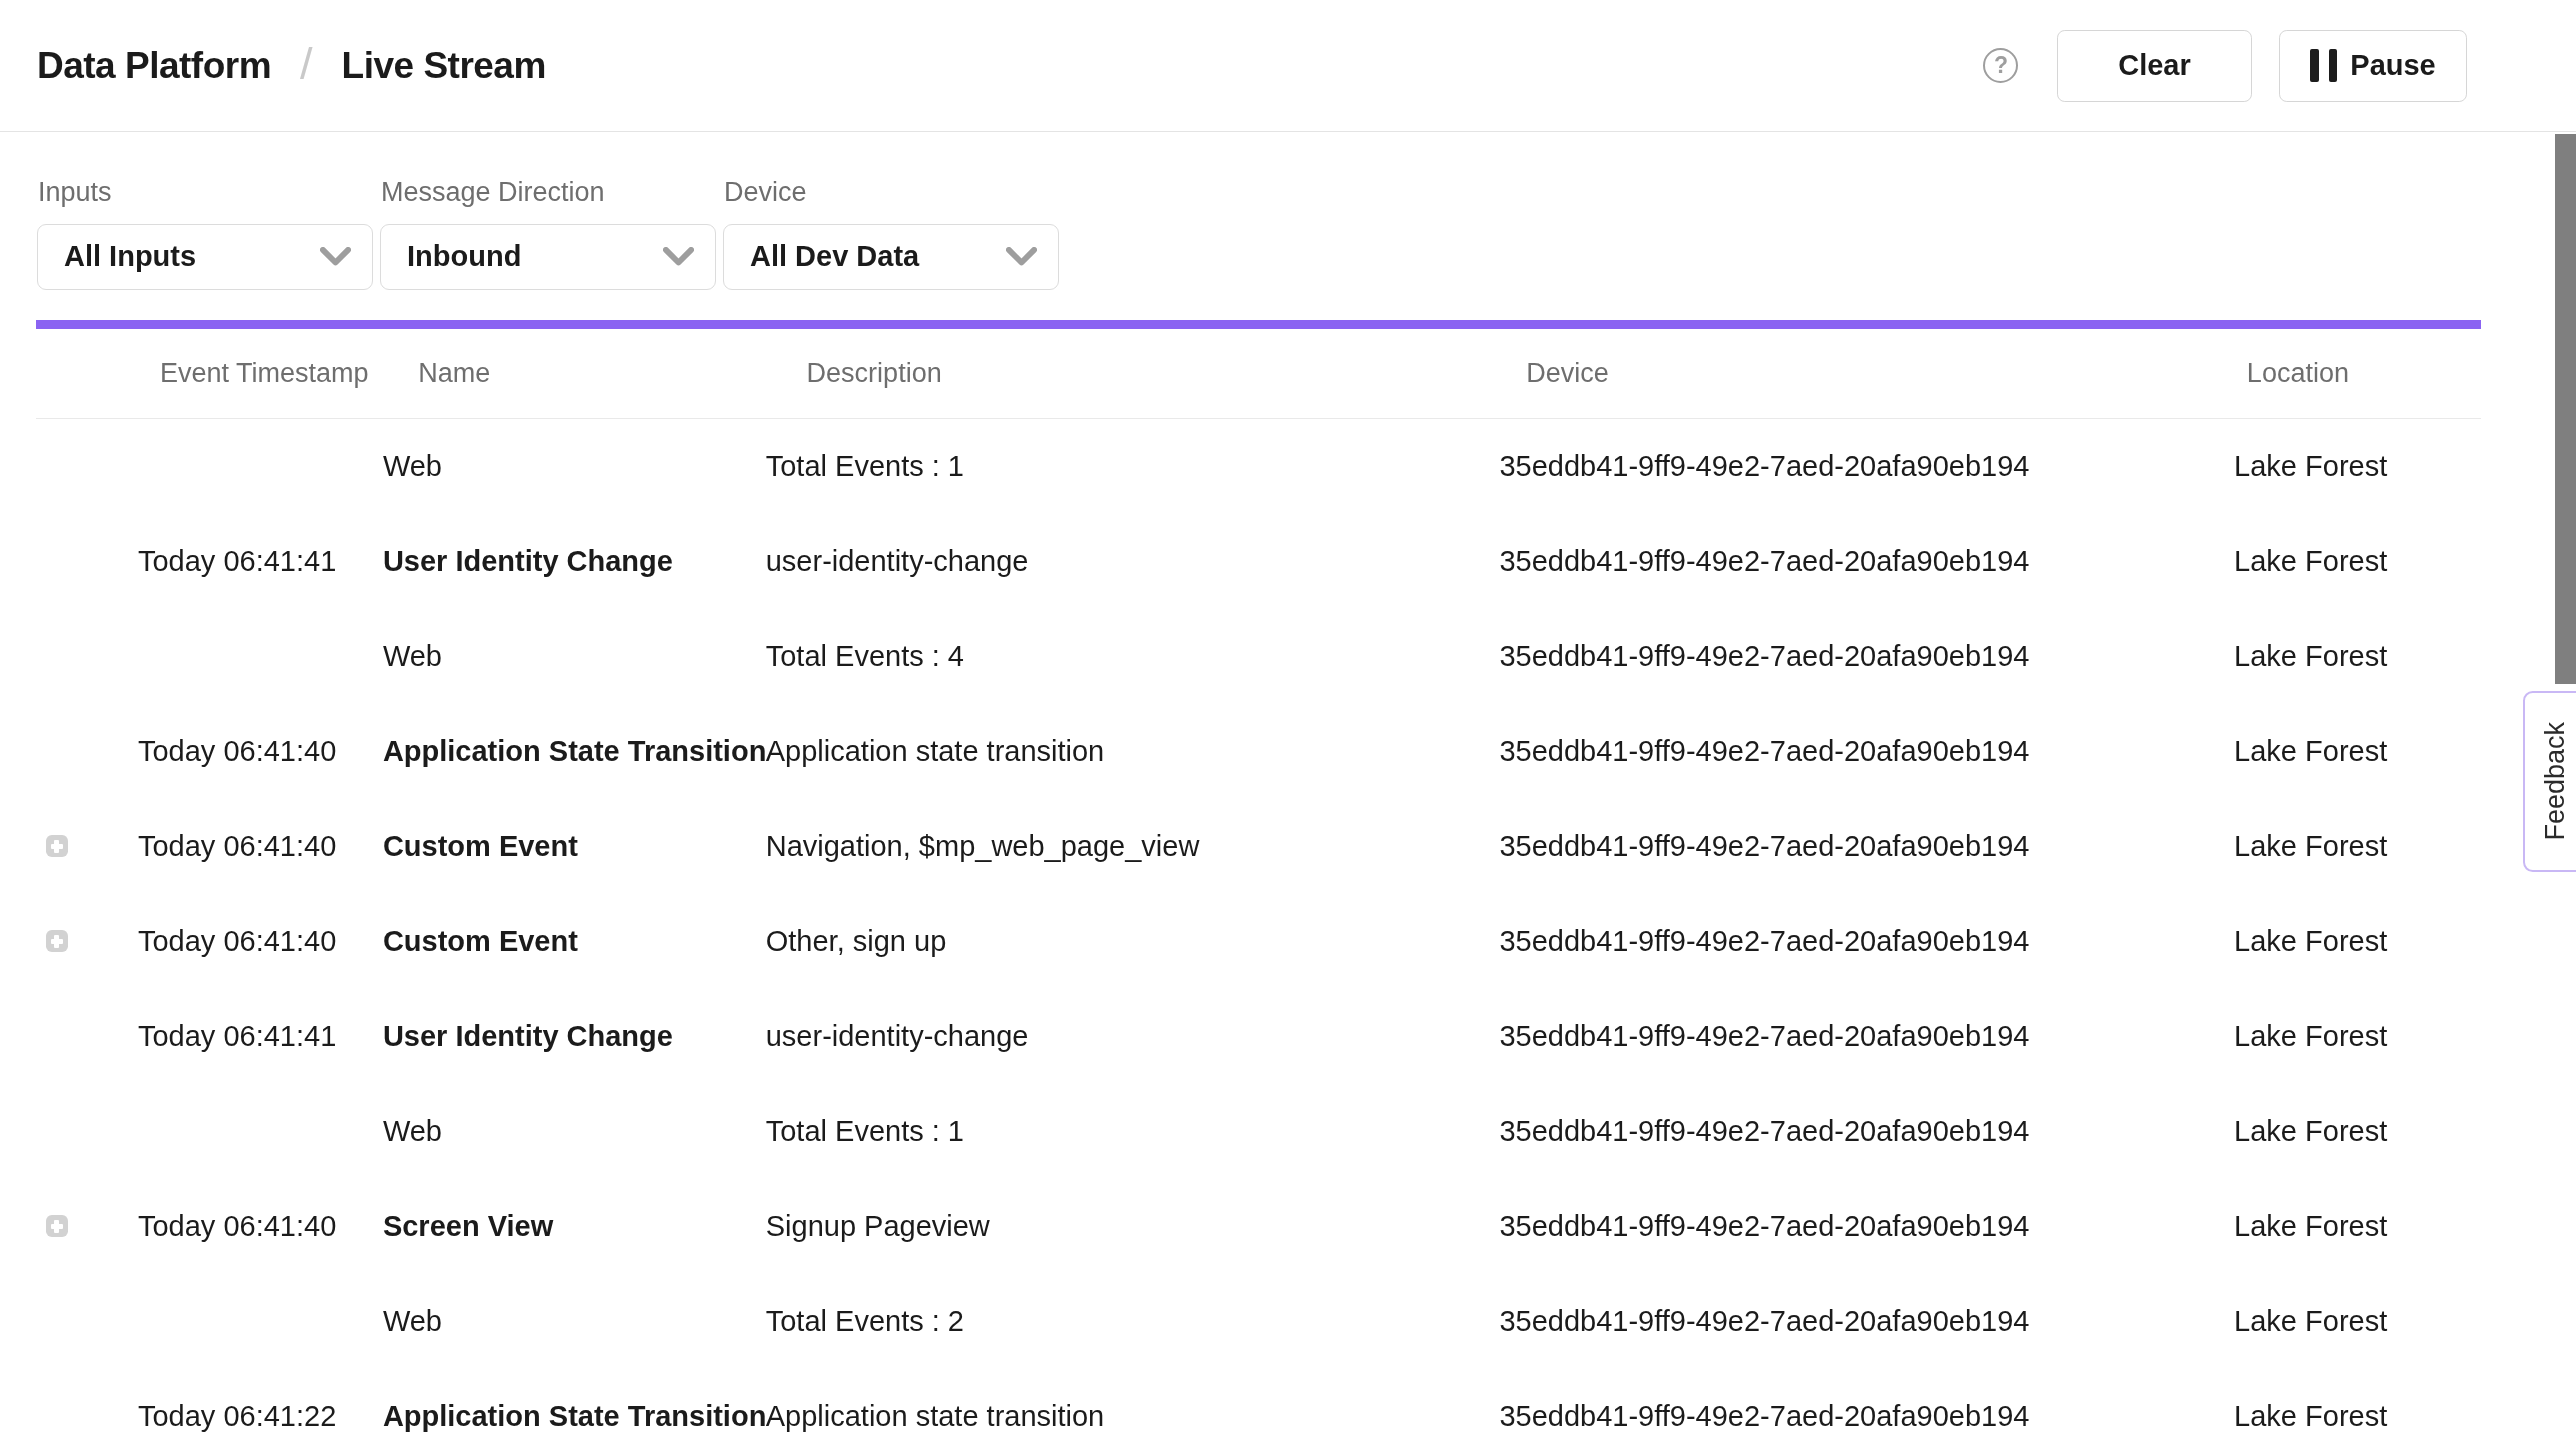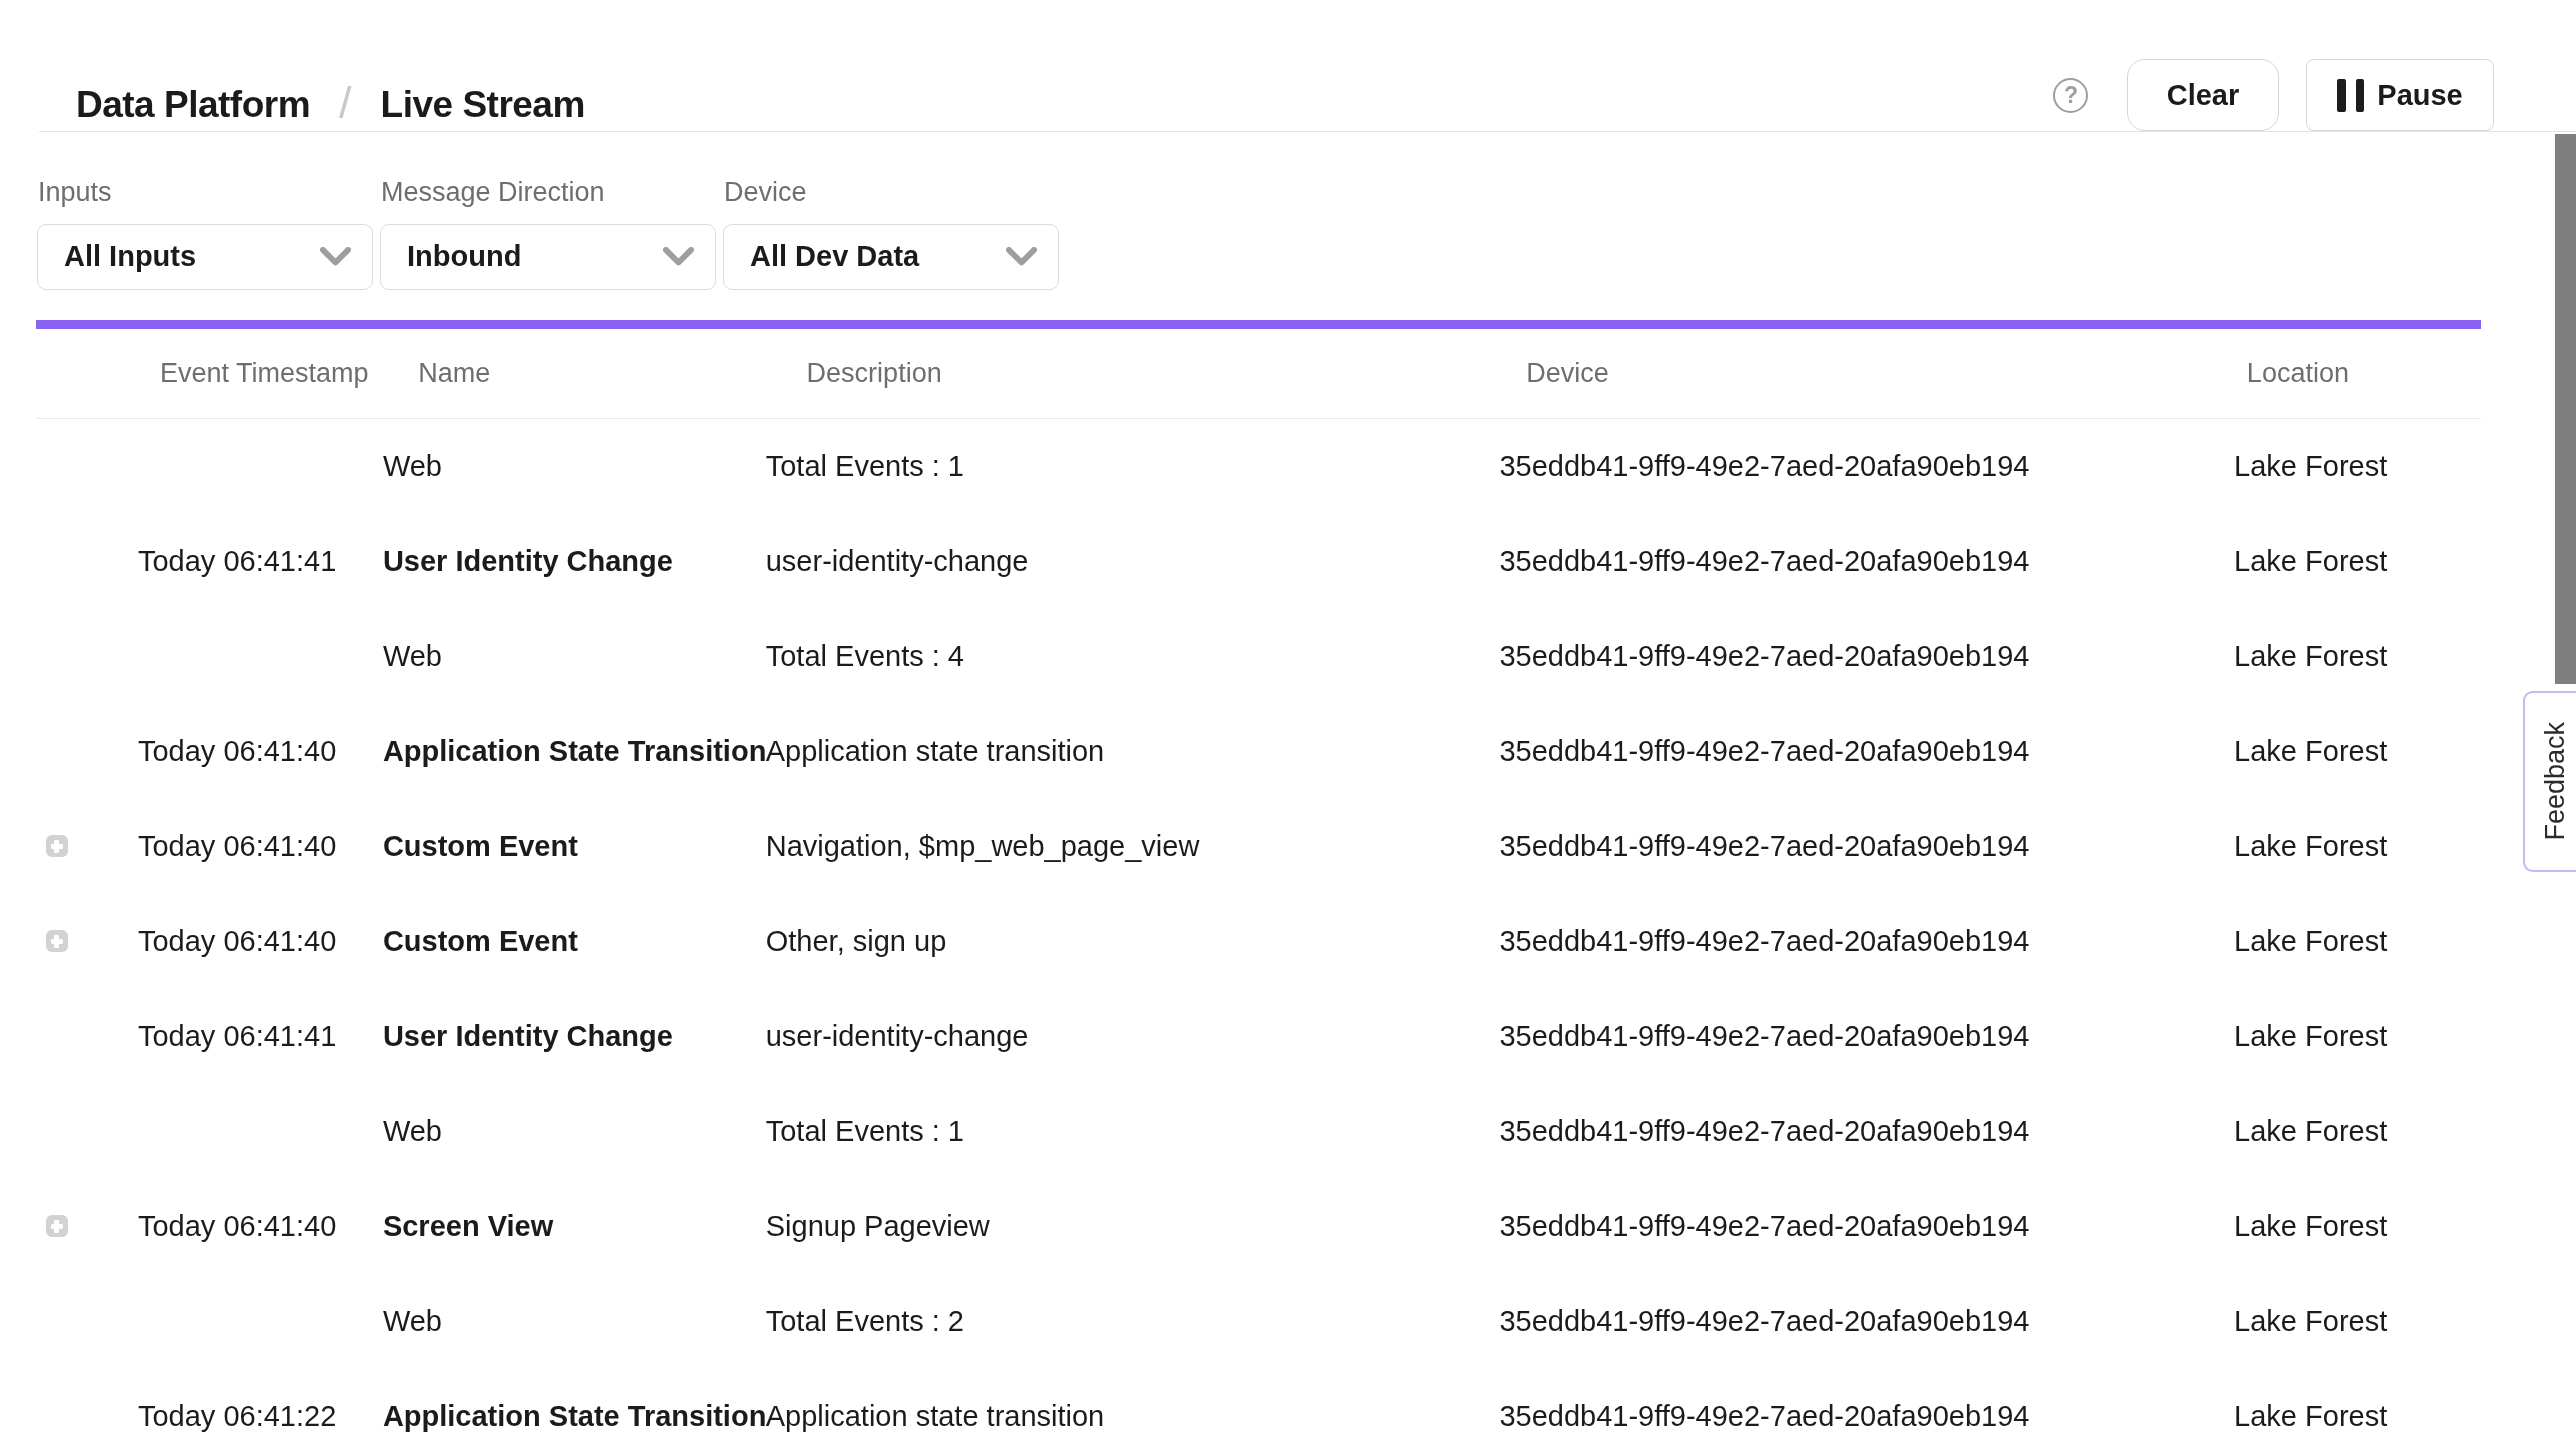--- a/index.html
+++ b/index.html
@@ -8,40 +8,40 @@
     background:#ffffff; overflow:hidden;
     font-family:"Liberation Sans", sans-serif;
     color:#1b1b1b;
     -webkit-font-smoothing:antialiased;
   }
 
   
   .topbar {
     position:absolute; top:0; left:0; right:0; height:132px;
     border-bottom:1.9px solid #e4e4e4;
-    display:flex; align-items:flex-end; justify-content:space-between;
-    padding:0 82px 0 37px; box-sizing:border-box; background:#fff;margin-left:39px;
+    display:flex; align-items:center; justify-content:space-between;
+    padding:0 109px 0 37px; box-sizing:border-box; background:#fff;
   }
   .breadcrumb { display:flex; align-items:center; gap:29px; }
   .crumb { font-size:37px; font-weight:700; color:#1b1b1b; letter-spacing:-0.5px; }
   .crumb-sep { font-size:45px; font-weight:300; color:#c9c9c9; transform:translateY(-1.9px); }
   .topbar-right { display:flex; align-items:center; gap:27px; }
   .help-icon {
     width:35px; height:35px; border:2.9px solid #9e9e9e; border-radius:50%;
     color:#9e9e9e; font-size:23px; font-weight:700;
     display:flex; align-items:center; justify-content:center;
     margin-right:11.6px; box-sizing:border-box;
   }
   .btn {
     height:72px; background:#fff; border:1.9px solid #d6d6d6; border-radius:7.8px;
     font-family:inherit; font-size:29px; font-weight:700; color:#1b1b1b;
     display:flex; align-items:center; justify-content:center; cursor:pointer;
     box-sizing:border-box;
   }
-  .btn-clear { width:152px;border-radius:18px; }
+  .btn-clear { width:195px; }
   .btn-pause { width:188px; gap:13px; }
   .pause-icon { display:flex; gap:9.7px; }
   .pause-icon span { display:block; width:8.7px; height:33px; background:#1d1d1d; border-radius:1.9px; }
 
   
   .filters {
     position:absolute; top:132px; left:37px;
     display:flex; gap:7px;
   }
   .filter { width:336px; }

